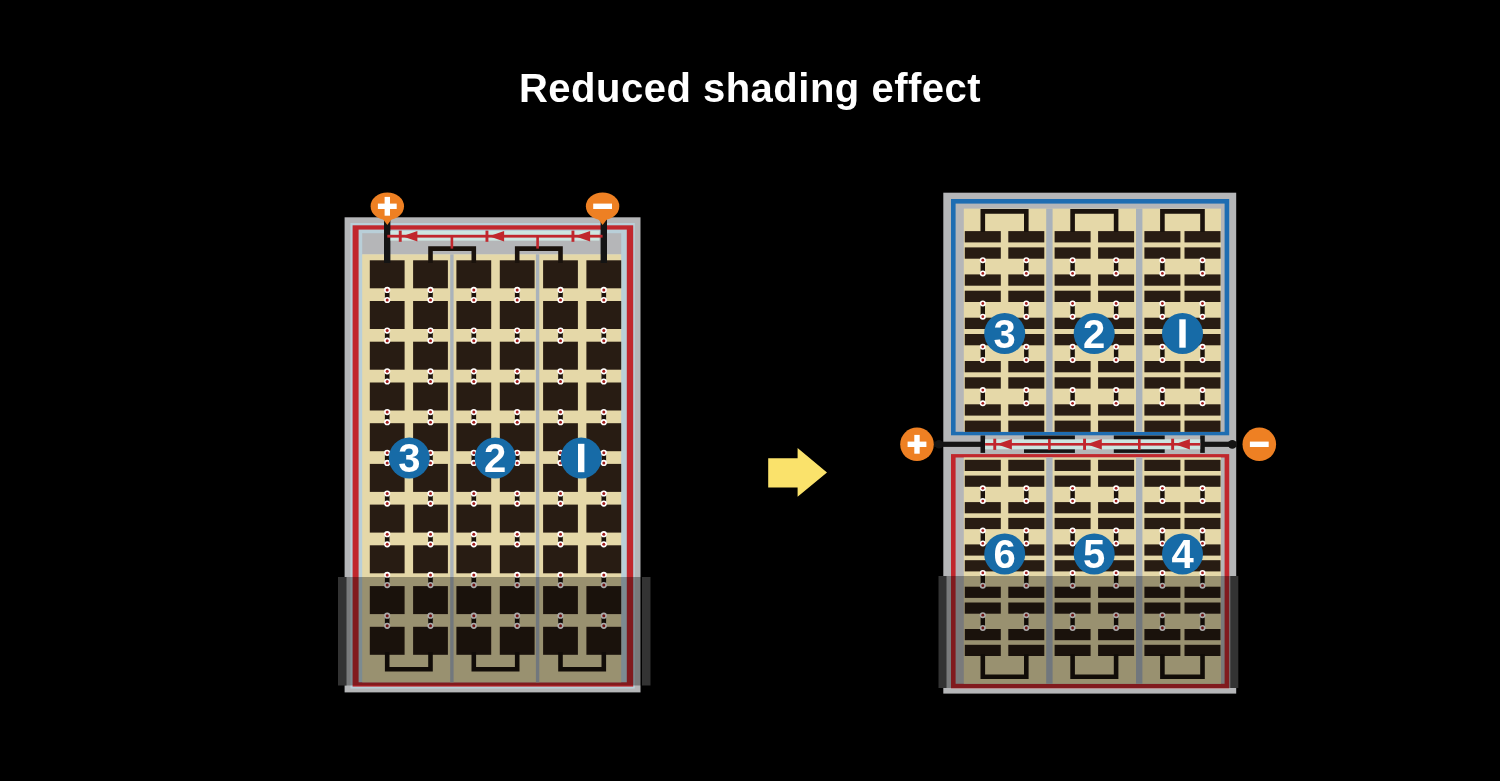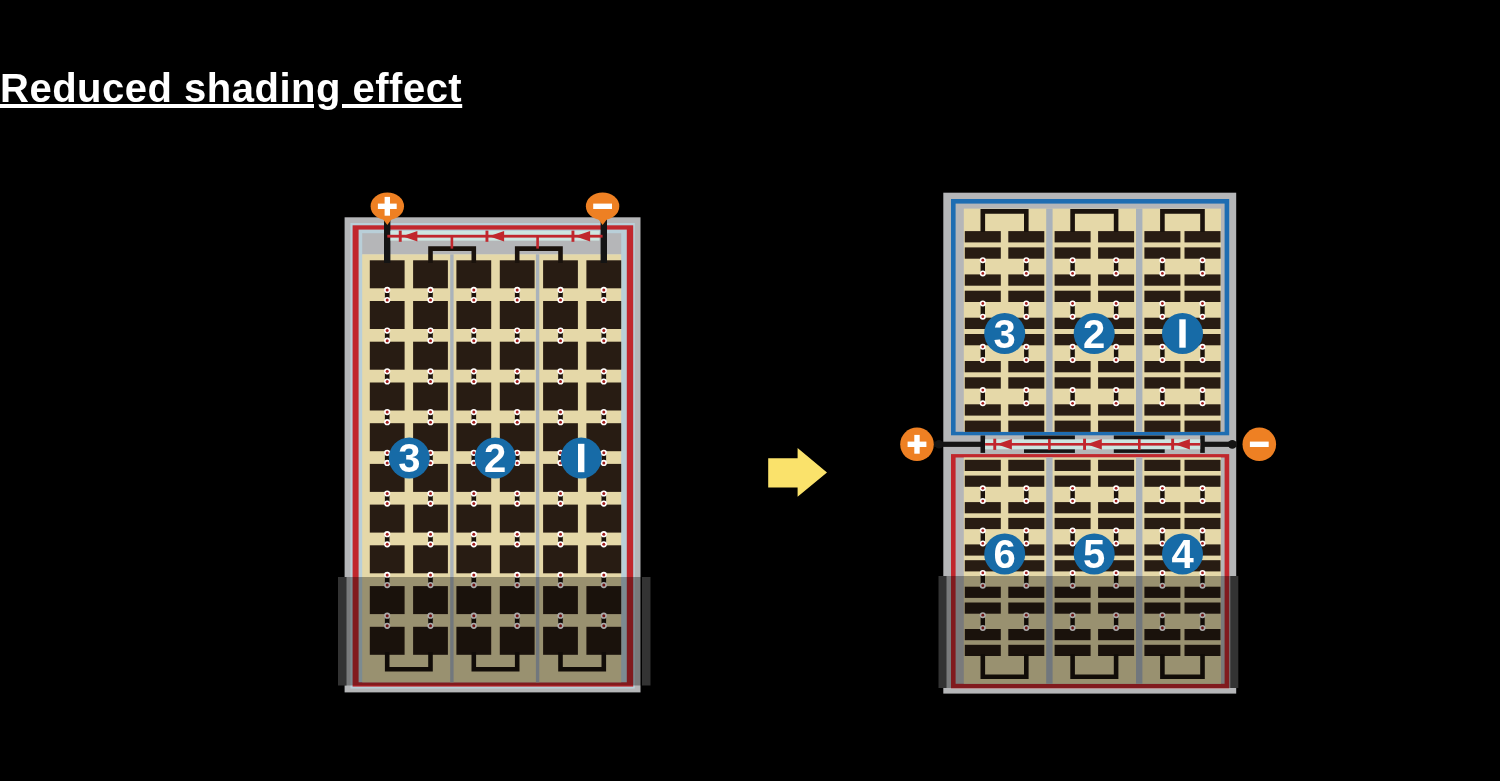--- a/index.html
+++ b/index.html
@@ -1,20 +1,20 @@
 <!DOCTYPE html>
 <html><head>
 <meta charset="utf-8">
 <title>Reduced shading effect</title>
 <style>
   html,body { margin:0; padding:0; background:#000; }
   .stage { position:relative; width:1500px; height:781px; background:#000; overflow:hidden; }
-  .title { position:absolute; left:0; top:66px; width:1500px; text-align:left;
+  .title { position:absolute; left:0; top:66px; width:1500px; text-align:center;
            font-family:"Liberation Sans", sans-serif; font-weight:bold; font-size:40px;
-           color:#ffffff; letter-spacing:0.5px;text-decoration:underline; }
+           color:#ffffff; letter-spacing:0.5px; }
 </style>
 </head>
 <body>
 <div class="stage">
 
 <div class="title">Reduced shading effect</div>
 
 <svg width="1500" height="781" viewBox="0 0 1500 781" xmlns="http://www.w3.org/2000/svg" style="position:absolute;left:0;top:0;">
 
 <rect x="344.6" y="217.3" width="295.9" height="475.1" fill="#b5b6b8"></rect>

